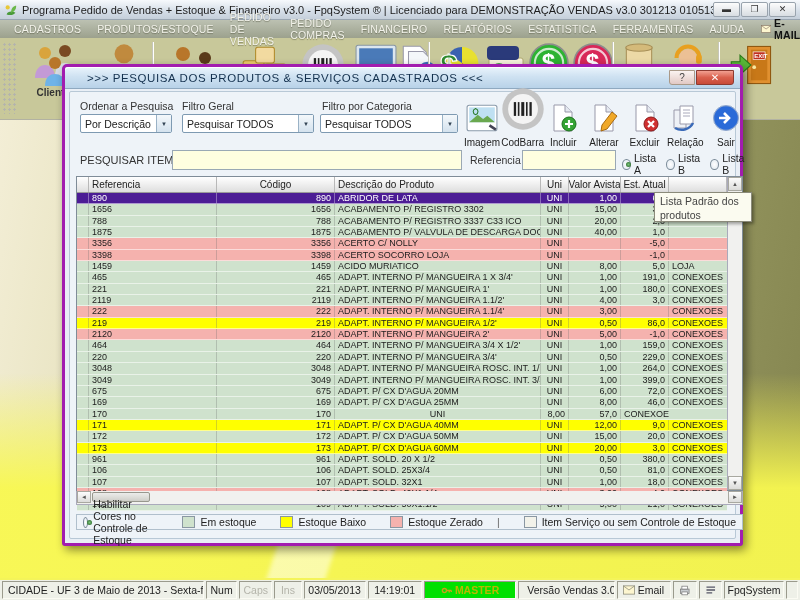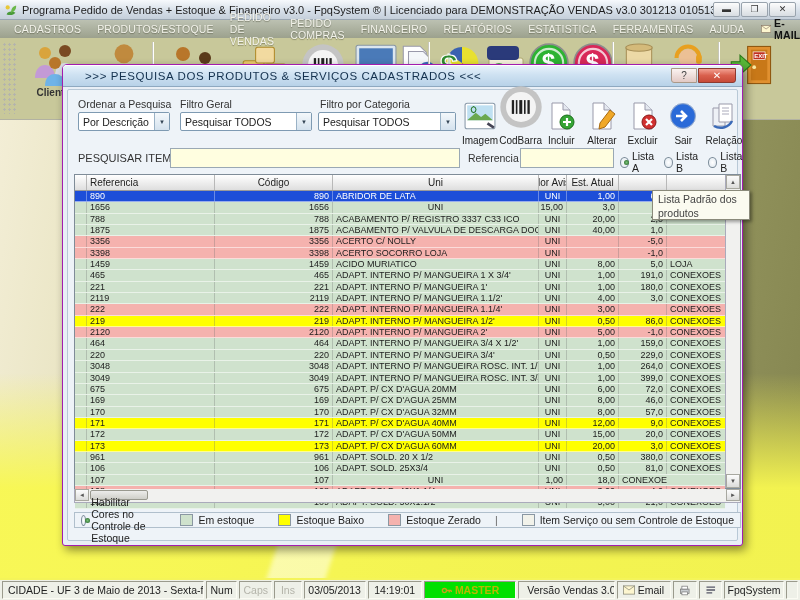--- a/index.html
+++ b/index.html
@@ -44,21 +44,21 @@
   
   #statusbar { position:absolute; left:0; top:578px; width:800px; height:22px;
     background:#eef0e8; border-top:2px solid #f4f45a; display:flex; align-items:stretch; padding:1px 2px; gap:2px; }
   .scell { border:1px solid; border-color:#9a9a8c #fbfbf3 #fbfbf3 #9a9a8c; font-size:10.5px; color:#222;
     display:flex; align-items:center; padding:0 5px; white-space:nowrap; overflow:hidden; gap:3px; }
   .scell.dim { color:#b4b4aa; }
   .scell.master { background:#00e000; font-weight:bold; color:#b8b800; justify-content:center; }
 
   
   #dialog { position:absolute; left:62px; top:64px; width:681px; height:482px;
-    background:#e9eff6; border:1px solid #a21caf; border-radius:5px 5px 3px 3px;
+    background:#e9eff6; border:3px solid #a21caf; border-radius:5px 5px 3px 3px;
     box-shadow:3px 4px 10px rgba(0,0,0,.45); }
   .dlg-title { position:absolute; left:0; top:0; right:0; height:22px; border-radius:4px 4px 0 0;
     background:linear-gradient(#eaf4fc,#cfe2f2 45%,#b8d2e8);
     border-bottom:1px solid #8fa9c0; display:flex; align-items:center; padding:0 6px 0 22px;
     box-shadow:inset 0 1px 0 #fff; }
   .dlg-title-text { font-size:11.5px; color:#14314e; letter-spacing:.6px; white-space:nowrap; }
   .dlg-btns { margin-left:auto; display:flex; gap:1px; }
   .dlg-help { width:26px; height:15px; border:1px solid #a98; border-radius:0 0 0 3px;
     background:linear-gradient(#fbf3f1,#e2c9c4); font-size:10px; text-align:center; line-height:14px; color:#444; }
   .dlg-close { width:38px; height:15px; border:1px solid #8d3a30; border-radius:0 0 3px 0;
@@ -97,21 +97,21 @@
   .trow > span:last-child { border-right:none; }
   #thead { height:16px; background:linear-gradient(#fff,#dedede); border-bottom:1px solid #9a9a9a; flex:0 0 16px; }
   #thead > span { font-size:10px; color:#222; border-right:1px solid #b8b8b8; }
   #tbody { flex:1; display:flex; flex-direction:column; }
   #tbody .trow { flex:1; border-bottom:1px solid rgba(255,255,255,.55); }
   .trow .num { justify-content:flex-end; }
   .trow .ctr { justify-content:center; }
   .st-green { background:#cfe2cd; }
   .st-yellow { background:#ffff00; }
   .st-red { background:#f5b2ae; }
-  .st-selected { background:#1d4ed8; }
+  .st-selected { background:#4c1d95; }
   .st-selected > span { color:#fff; border-right-color:rgba(255,255,255,.35); }
 
   
   #vscroll { width:15px; background:#f1f1ef; border-left:1px solid #aab; position:relative; }
   .sarrow { position:absolute; left:0; width:14px; height:14px; background:linear-gradient(#fcfcfc,#dcdcda);
     border:1px solid #a8a8a0; font-size:6px; color:#555; display:flex; align-items:center; justify-content:center; }
   #vthumb { position:absolute; left:1px; top:16px; width:12px; height:28px; background:linear-gradient(90deg,#ececea,#cfcfc9);
     border:1px solid #98988e; border-radius:2px; }
   #hscroll { position:absolute; left:6px; top:399px; width:667px; height:14px; background:#f1f1ef; border:1px solid #aab; border-top:none; }
   #hthumb { position:absolute; left:15px; top:1px; width:58px; height:10px; background:linear-gradient(#ececea,#cfcfc9);
@@ -404,34 +404,34 @@
             <span><svg width="28" height="28" viewBox="0 0 28 28">
                 <path d="M5 1h11l7 7v19H5z" fill="#fff" stroke="#99a"></path>
                 <path d="M16 1v7h7" fill="#e4e8f0" stroke="#99a"></path>
                 <circle cx="20" cy="20" r="7" fill="#d03030" stroke="#8a1818"></circle>
                 <path d="M17 17l6 6M23 17l-6 6" stroke="#fff" stroke-width="2.2"></path>
               </svg></span>
             <span class="alabel">Excluir</span>
           </div>
           <div class="abtn">
             <span><svg width="28" height="28" viewBox="0 0 28 28">
-                <circle cx="14" cy="14" r="12.5" fill="#2a6ad8" stroke="#1a4a98"></circle>
-                <circle cx="14" cy="14" r="12.5" fill="none" stroke="#fff" stroke-width="1.4" opacity=".5"></circle>
-                <path d="M7 14h10M12 9l5 5-5 5" stroke="#fff" stroke-width="2.6" fill="none"></path>
-              </svg></span>
-            <span class="alabel">Sair</span>
-          </div>
-          <div class="abtn">
-            <span><svg width="28" height="28" viewBox="0 0 28 28">
                 <path d="M3 6h12v18H3z" fill="#eef1f6" stroke="#99a"></path>
                 <path d="M9 2h13v18H9z" fill="#fff" stroke="#99a"></path>
                 <path d="M12 6h7M12 9h7M12 12h7" stroke="#aab" stroke-width="1"></path>
                 <path d="M4 24c7 4 15 1 18-5" stroke="#3a6ab8" stroke-width="2.5" fill="none"></path>
               </svg></span>
             <span class="alabel">Relação</span>
+          </div>
+          <div class="abtn">
+            <span><svg width="28" height="28" viewBox="0 0 28 28">
+                <circle cx="14" cy="14" r="12.5" fill="#2a6ad8" stroke="#1a4a98"></circle>
+                <circle cx="14" cy="14" r="12.5" fill="none" stroke="#fff" stroke-width="1.4" opacity=".5"></circle>
+                <path d="M7 14h10M12 9l5 5-5 5" stroke="#fff" stroke-width="2.6" fill="none"></path>
+              </svg></span>
+            <span class="alabel">Sair</span>
           </div>
         </div>
 
       <span class="flabel" style="left:10px; top:62px; font-size:11px;">PESQUISAR ITEM</span>
       <input class="yinput" style="left: 102px; top: 58px; width: 290px;" value="">
       <span class="flabel" style="left:400px; top:62px;">Referencia</span>
       <input class="yinput" style="left: 452px; top: 58px; width: 94px;" value="">
       <div id="radios">
           <span class="radio">
             <span class="rdot on"></span>
@@ -446,40 +446,42 @@
             <span>Lista B</span>
           </span>
         </div>
 
       <div id="tablewrap">
         <div id="grid">
           <div class="trow" id="thead">
               <span></span>
               <span>Referencia</span>
               <span class="ctr">Código</span>
+              <span>Descrição do Produto</span>
               <span class="ctr">Uni</span>
               <span class="ctr">Valor Avista</span>
               <span class="ctr">Est. Atual</span>
               <span></span>
             </div>
           <div id="tbody">
               <div class="trow st-selected">
                 <span></span>
                 <span>890</span>
                 <span class="num">890</span>
                 <span>ABRIDOR DE LATA</span>
                 <span class="ctr">UNI</span>
                 <span class="num">1,00</span>
                 <span class="num">6,0</span>
                 <span></span>
               </div>
               <div class="trow st-green">
                 <span></span>
                 <span>1656</span>
                 <span class="num">1656</span>
+                <span>ACABAMENTO P/ REGISTRO 3302</span>
                 <span class="ctr">UNI</span>
                 <span class="num">15,00</span>
                 <span class="num">3,0</span>
                 <span></span>
               </div>
               <div class="trow st-green">
                 <span></span>
                 <span>788</span>
                 <span class="num">788</span>
                 <span>ACABAMENTO P/ REGISTRO 3337 C33 ICO</span>
@@ -645,21 +647,20 @@
                 <span>ADAPT. P/ CX D'AGUA 25MM</span>
                 <span class="ctr">UNI</span>
                 <span class="num">8,00</span>
                 <span class="num">46,0</span>
                 <span>CONEXOES</span>
               </div>
               <div class="trow st-green">
                 <span></span>
                 <span>170</span>
                 <span class="num">170</span>
-                <span>ADAPT. P/ CX D'AGUA 32MM</span>
                 <span class="ctr">UNI</span>
                 <span class="num">8,00</span>
                 <span class="num">57,0</span>
                 <span>CONEXOES</span>
               </div>
               <div class="trow st-yellow">
                 <span></span>
                 <span>171</span>
                 <span class="num">171</span>
                 <span>ADAPT. P/ CX D'AGUA 40MM</span>
@@ -705,20 +706,21 @@
                 <span>ADAPT. SOLD. 25X3/4</span>
                 <span class="ctr">UNI</span>
                 <span class="num">0,50</span>
                 <span class="num">81,0</span>
                 <span>CONEXOES</span>
               </div>
               <div class="trow st-green">
                 <span></span>
                 <span>107</span>
                 <span class="num">107</span>
+                <span>ADAPT. SOLD. 32X1</span>
                 <span class="ctr">UNI</span>
                 <span class="num">1,00</span>
                 <span class="num">18,0</span>
                 <span>CONEXOES</span>
               </div>
               <div class="trow st-red">
                 <span></span>
                 <span>108</span>
                 <span class="num">108</span>
                 <span>ADAPT. SOLD. 40X1.1/4</span>

